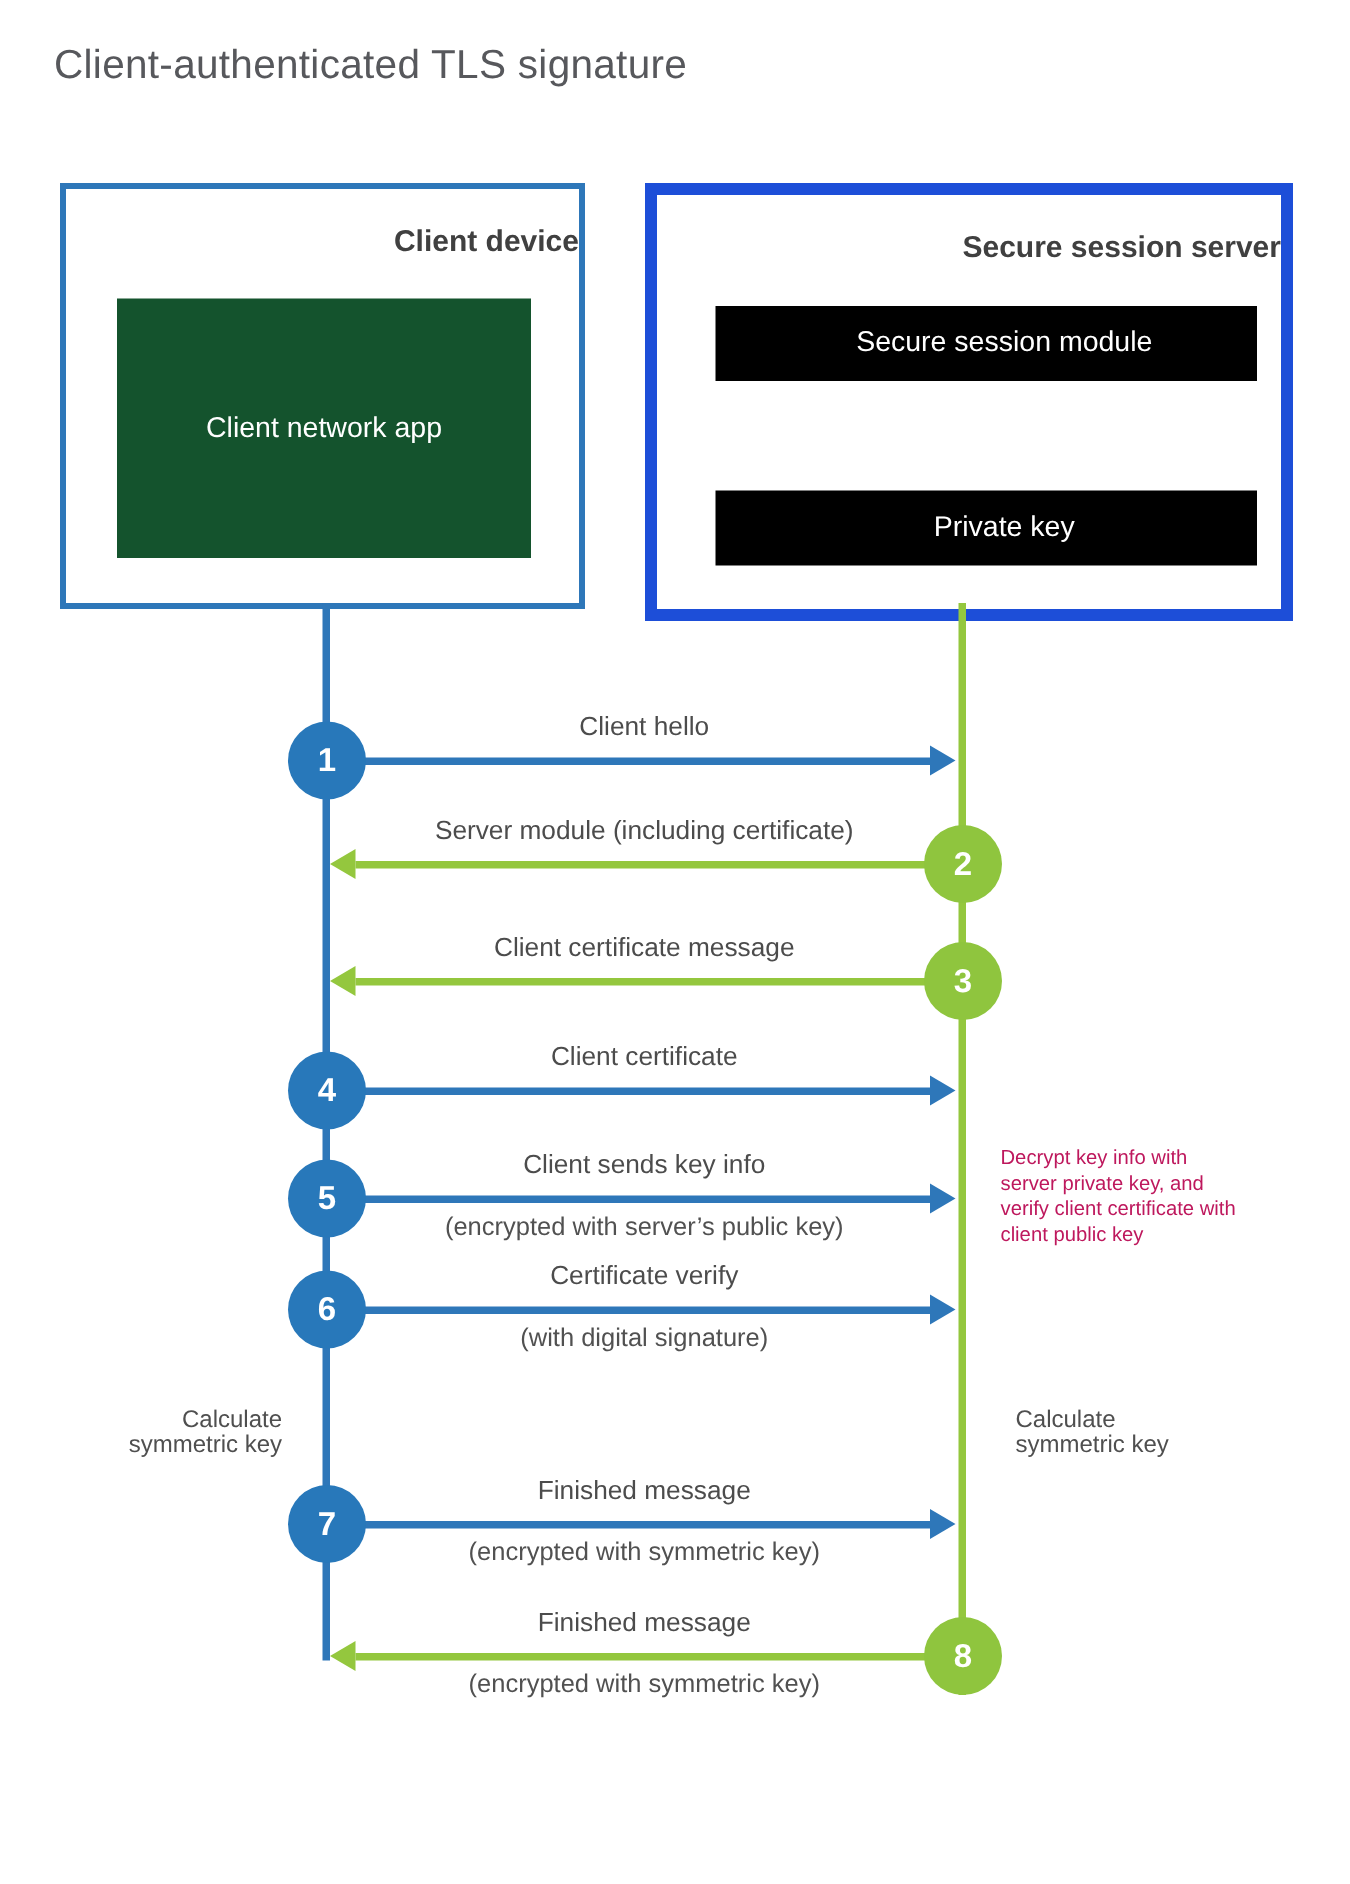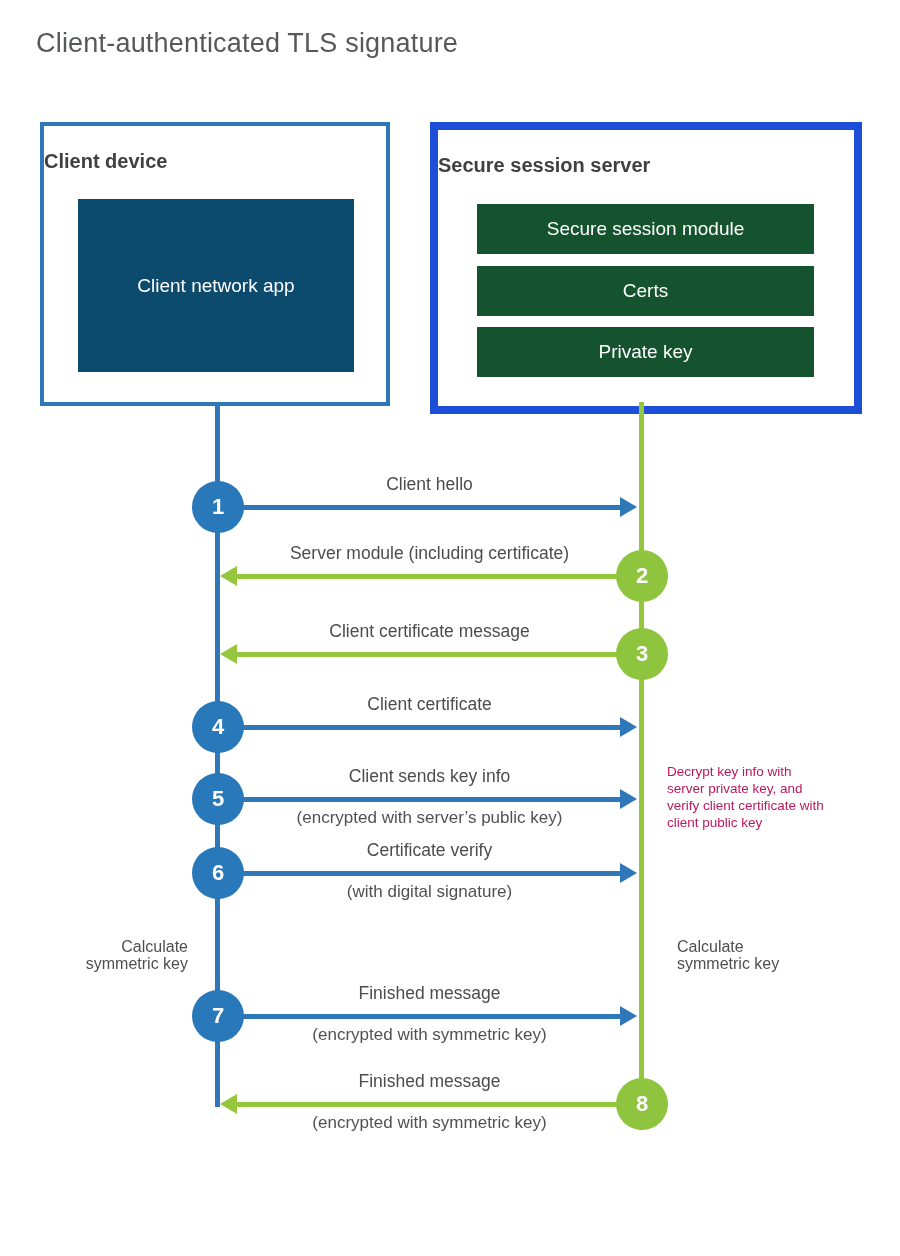--- a/index.html
+++ b/index.html
@@ -9,34 +9,34 @@
   }
   .page-title{
     position:absolute;left:36px;top:28px;
     font-size:27px;font-weight:300;color:#57585c;letter-spacing:.2px;
   }
   
   .actor-box{position:absolute;top:122px;height:276px;background:#fff;}
   .client-box{left:40px;width:342px;border:4px solid #2e77b9;}
   .server-box{left:430px;width:416px;border:8px solid #1d4ed8;}
   .actor-title{
-    margin-top:24px;text-align:left;
+    margin-top:24px;text-align:right;
     font-size:20px;font-weight:bold;color:#404040;
   }
   .client-app{
     position:absolute;left:34px;top:73px;width:276px;height:173px;
-    background:#0c4a6e;display:flex;align-items:center;justify-content:center;
+    background:#14532d;display:flex;align-items:center;justify-content:center;
   }
   .client-app .app-label{
     color:#fff;font-size:19px;text-align:center;width:210px;line-height:1.55;
   }
   .server-bar{
-    position:absolute;left:39px;width:337px;height:50px;background:#14532d;
+    position:absolute;left:39px;width:337px;height:50px;background:#000000;
     display:flex;align-items:center;justify-content:center;
-    color:#fff;font-size:19px;
+    color:#fff;font-size:19px;padding-left:24px;
   }
   .bar-0{top:74px}.bar-1{top:136px}.bar-2{top:197px}
   
   .lifeline{position:absolute;width:5px;}
   .lifeline.blue{left:215px;top:402px;height:705px;background:#2e77b9;}
   .lifeline.green{left:639px;top:402px;height:728px;background:#94c73e;}
   
   .step{position:absolute;left:0;top:0;width:900px;height:0;}
   .step .msg-label{
     position:absolute;left:218px;width:423px;top:calc(var(--y) - 33px);
@@ -82,21 +82,20 @@
   <div class="actor-box client-box">
     <div class="actor-title">Client device</div>
     <div class="client-app">
       <div class="app-label">Client network app</div>
     </div>
   </div>
 
   <div class="actor-box server-box">
     <div class="actor-title">Secure session server</div>
     <div class="server-bar bar-0">Secure session module</div>
-    <div class="server-bar bar-1">Certs</div>
     <div class="server-bar bar-2">Private key</div>
   </div>
 
   <div class="lifeline blue"></div>
   <div class="lifeline green"></div>
 
   <div class="step blue" style="--y:507px">
     <div class="msg-label">Client hello</div>
     <div class="arrow-line"></div>
     <div class="arrow-head"></div>

